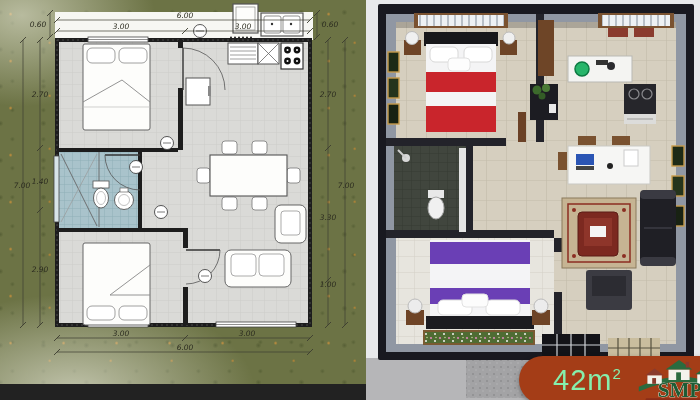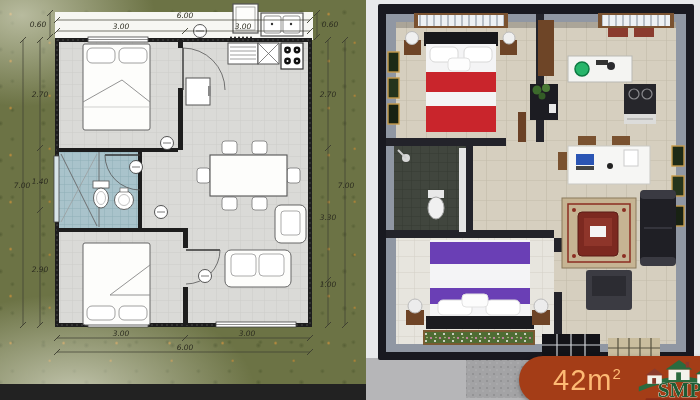--- a/index.html
+++ b/index.html
@@ -20,21 +20,21 @@
   
   .right-panel{position:absolute;left:366px;top:0;width:334px;height:400px;background:#e8e9eb;}
   .right-panel svg{position:absolute;left:0;top:0;}
   
   .area-badge{
     position:absolute;left:519px;top:356px;right:-26px;height:48px;z-index:6;
     background:#a43d17;border-radius:24px;
     display:flex;align-items:center;gap:12px;padding-left:34px;
     box-shadow:0 2px 5px rgba(0,0,0,.35);
   }
-  .area-text{color:#fdba74;font-size:29px;letter-spacing:1px;font-family:"Liberation Sans",sans-serif;}
+  .area-text{color:#86efac;font-size:29px;letter-spacing:1px;font-family:"Liberation Sans",sans-serif;}
   .area-text sup{font-size:15px;vertical-align:super;}
   .dim{font-size:7.5px;font-style:italic;fill:#2c2c20;font-family:"DejaVu Sans",sans-serif;}
   .dimline{stroke:#3c3c30;stroke-width:.7;}
   .tick{stroke:#3c3c30;stroke-width:.9;}
   .wallthin{stroke:#555;stroke-width:.8;fill:none;}
 </style>
 </head>
 <body>
 
 <div class="stage">

